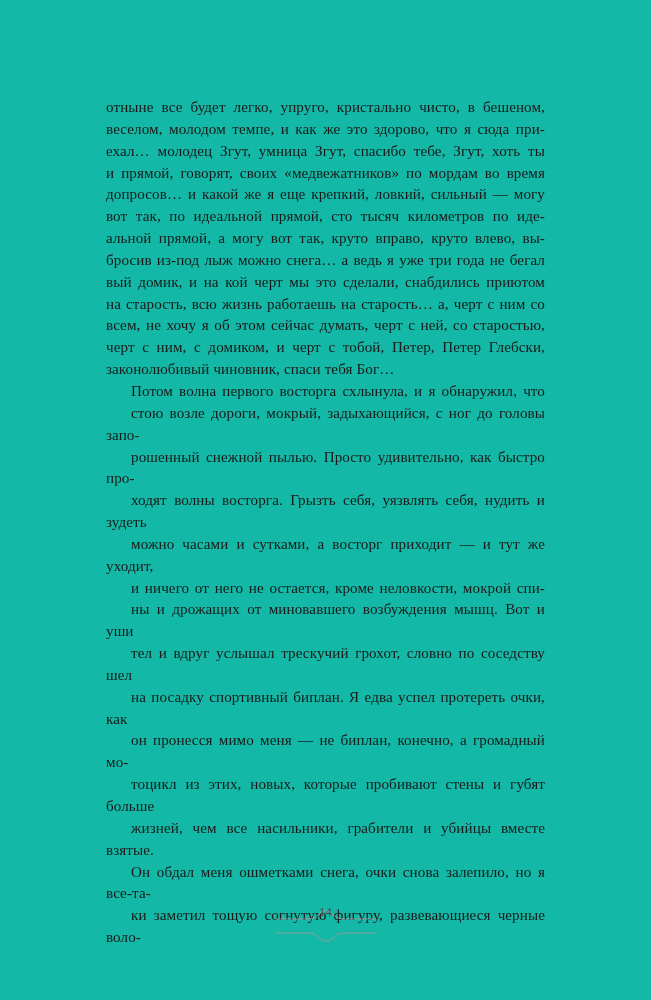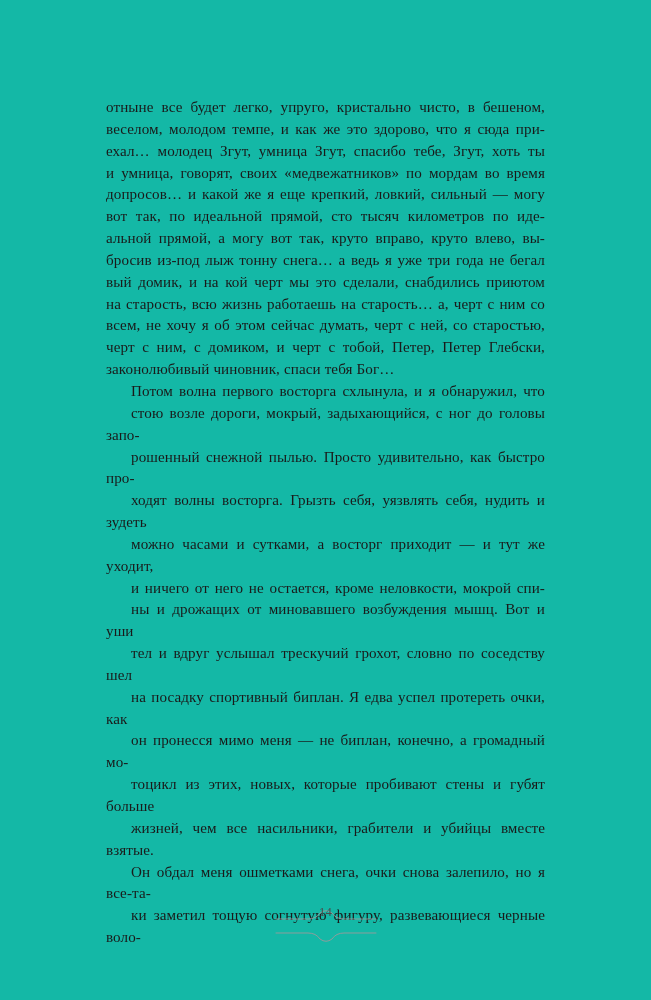--- a/index.html
+++ b/index.html
@@ -99,25 +99,25 @@
 <body>
 
 <div class="page">
 
   <div class="text-block">
 
     <p class="para">
       <span class="line">отныне все будет легко, упруго, кристально чисто, в бешеном,</span>
       <span class="line">веселом, молодом темпе, и как же это здорово, что я сюда при-</span>
       <span class="line">ехал… молодец Згут, умница Згут, спасибо тебе, Згут, хоть ты</span>
-      <span class="line">и умница, говорят, своих «медвежатников» по мордам во время</span>
+      <span class="line">и прямой, говорят, своих «медвежатников» по мордам во время</span>
       <span class="line">допросов… и какой же я еще крепкий, ловкий, сильный — могу</span>
       <span class="line">вот так, по идеальной прямой, сто тысяч километров по иде-</span>
       <span class="line">альной прямой, а могу вот так, круто вправо, круто влево, вы-</span>
-      <span class="line">бросив из-под лыж тонну снега… а ведь я уже три года не бегал</span>
+      <span class="line">бросив из-под лыж можно снега… а ведь я уже три года не бегал</span>
       <span class="line">вый домик, и на кой черт мы это сделали, снабдились приютом</span>
       <span class="line">на старость, всю жизнь работаешь на старость… а, черт с ним со</span>
       <span class="line">всем, не хочу я об этом сейчас думать, черт с ней, со старостью,</span>
       <span class="line">черт с ним, с домиком, и черт с тобой, Петер, Петер Глебски,</span>
       <span class="line last">законолюбивый чиновник, спаси тебя Бог…</span>
     </p>
 
     <p class="para">
       <span class="line indent">Потом волна первого восторга схлынула, и я обнаружил, что</span>
       <span class="line">стою возле дороги, мокрый, задыхающийся, с ног до головы запо-</span>

